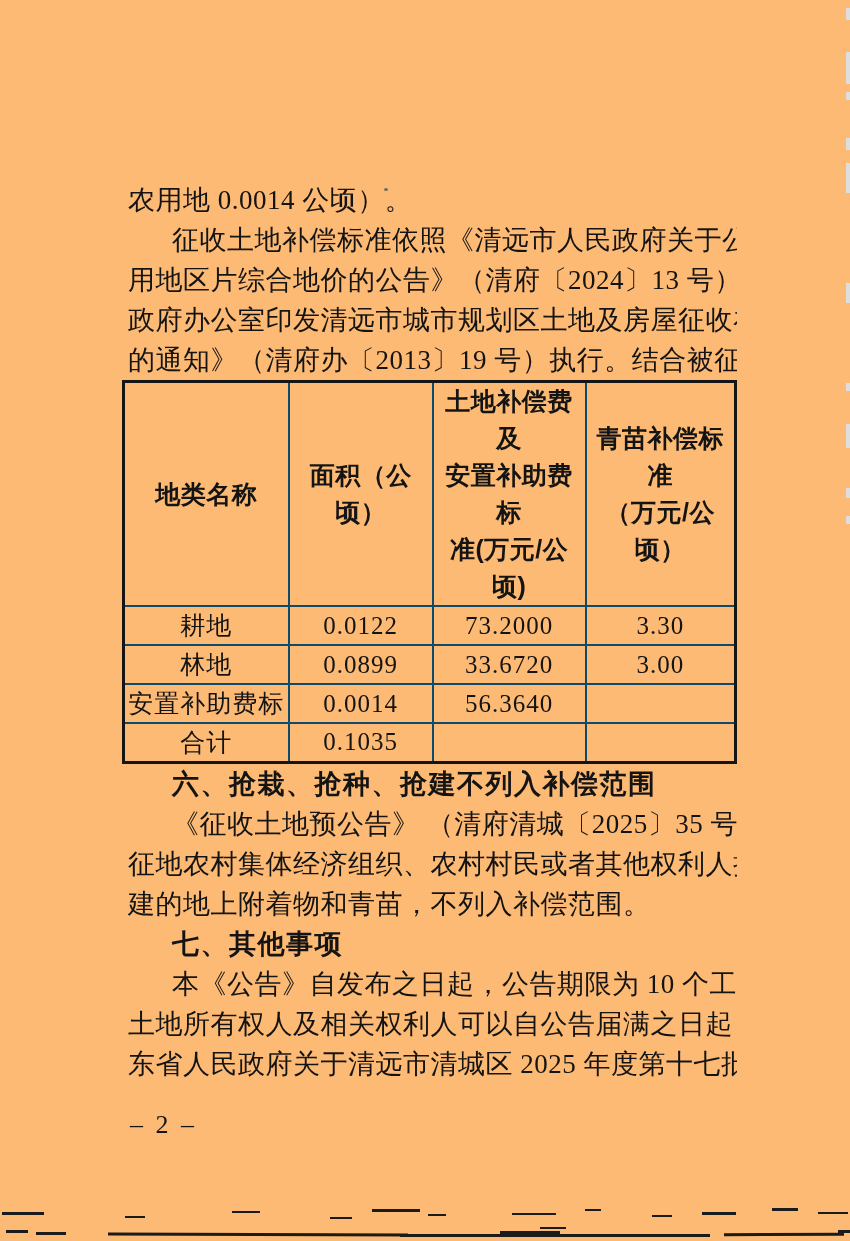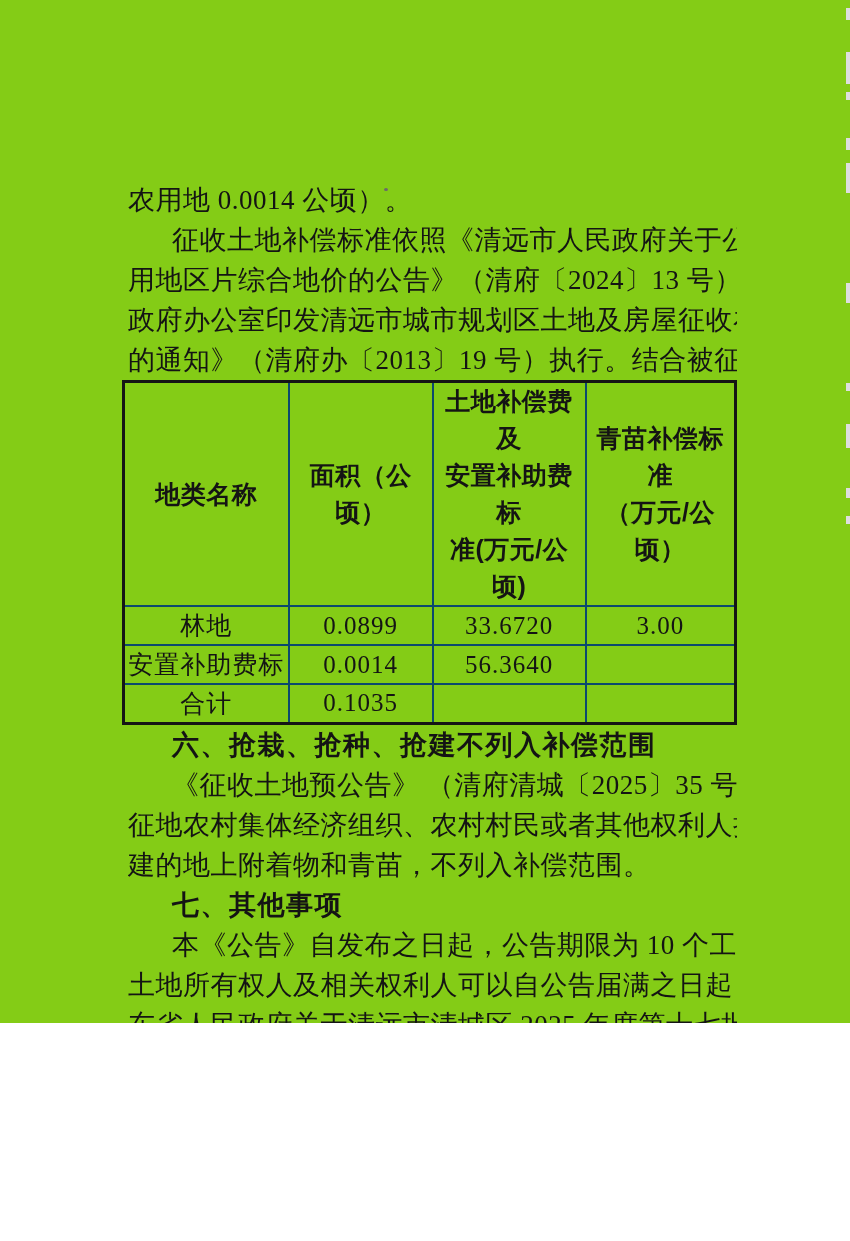--- a/index.html
+++ b/index.html
@@ -1,21 +1,21 @@
 <!DOCTYPE html>
 <html><head>
 <meta charset="utf-8">
 <style>
   * { box-sizing: border-box; margin: 0; padding: 0; }
   html, body { background: #ffffff; }
   .page {
     position: relative;
     width: 850px;
-    height: 1023px;
-    background: #84cc16;
+    height: 1241px;
+    background: #fdba74;
     overflow: hidden;
     color: #141414;
     font-family: "Liberation Serif", serif;
   }
   .content {
     padding: 180px 113px 0 128px; 
   }
   .line {
     font-size: 27px;
     line-height: 40px;
@@ -111,20 +111,26 @@
           <th>面积（公顷）</th>
           <th>土地补偿费及
 安置补助费标
 准(万元/公顷)</th>
           <th>青苗补偿标准
 （万元/公顷）</th>
         </tr>
       </thead>
       <tbody>
         <tr>
+          <td>耕地</td>
+          <td>0.0122</td>
+          <td>73.2000</td>
+          <td>3.30</td>
+        </tr>
+        <tr>
           <td>林地</td>
           <td>0.0899</td>
           <td>33.6720</td>
           <td>3.00</td>
         </tr>
         <tr>
           <td>安置补助费标</td>
           <td>0.0014</td>
           <td>56.3640</td>
           <td></td>

